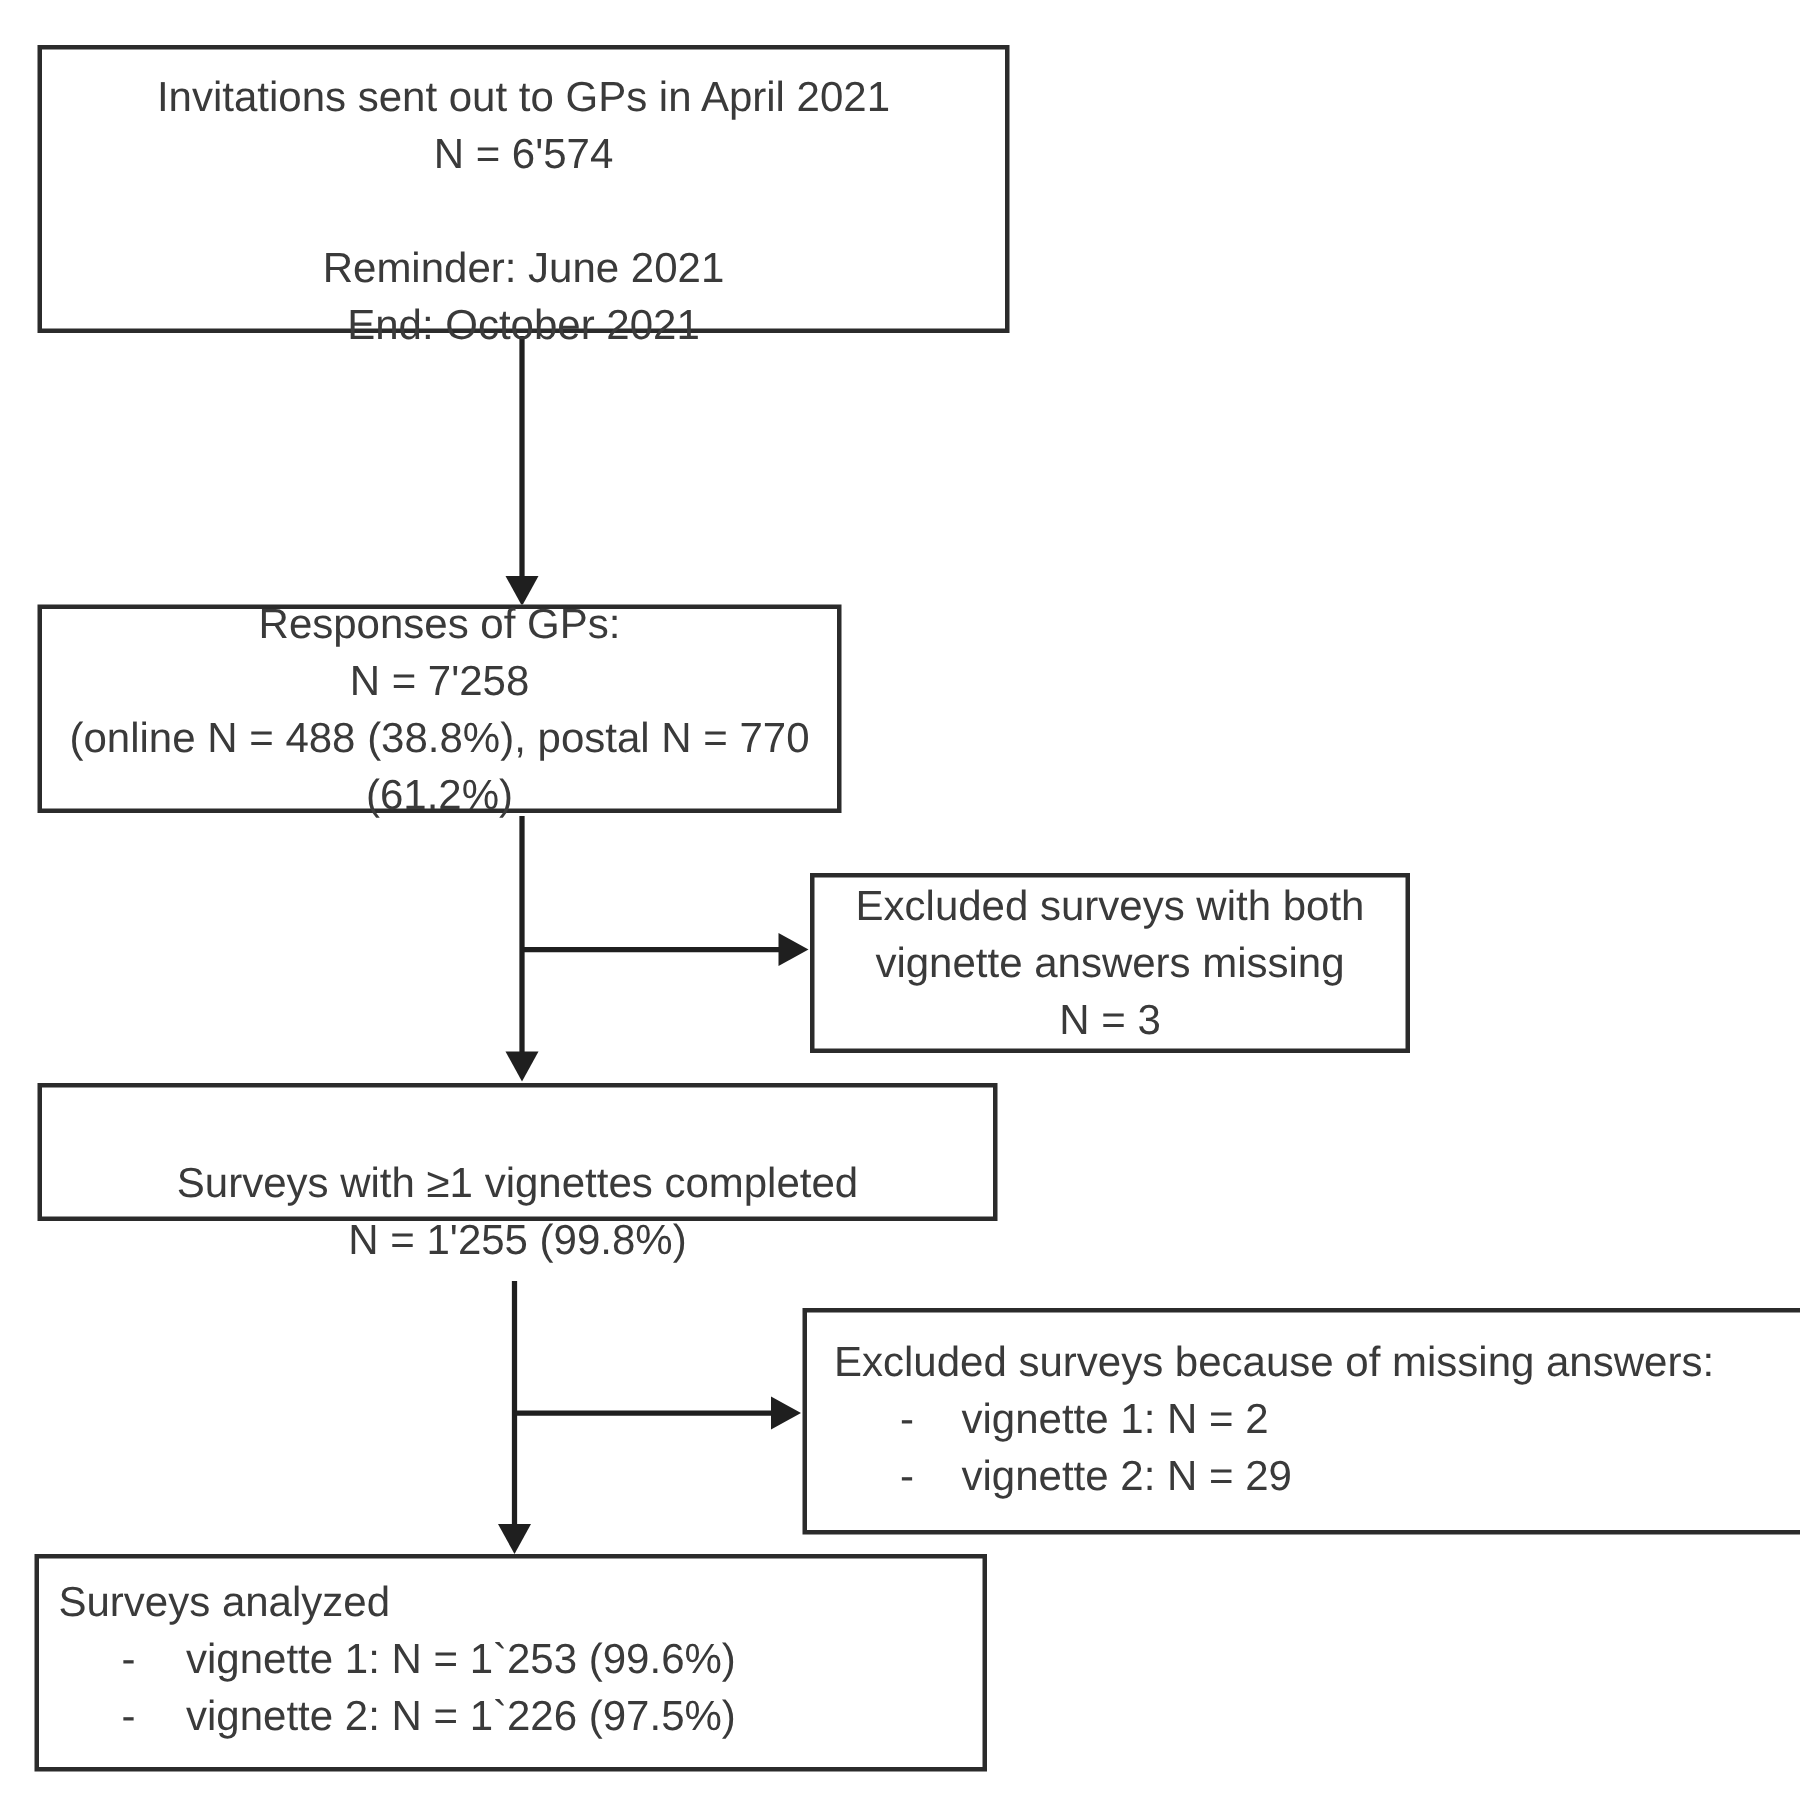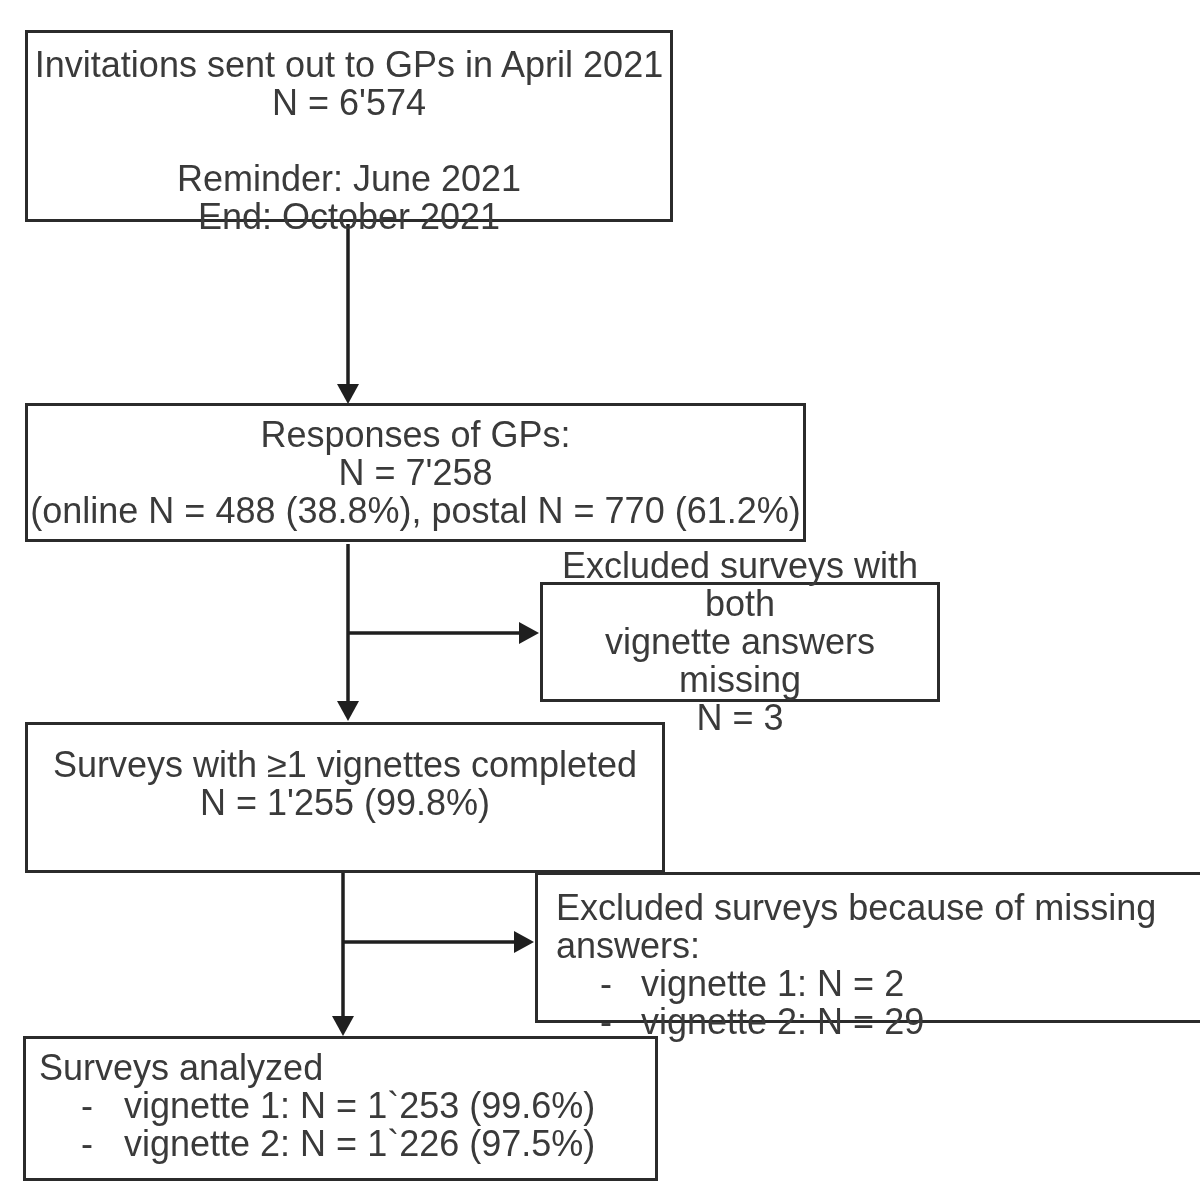--- a/index.html
+++ b/index.html
@@ -21,30 +21,30 @@
   .connectors {
     position: absolute;
     left: 0; top: 0;
     width: 1200px; height: 1200px;
   }
   .box {
     position: absolute;
     background: var(--bg);
     border: 3px solid var(--border);
     color: var(--text);
-    font-size: 36px;
+    font-size: 28px;
     line-height: 38px;
   }
   .center { text-align: center; }
   .vcenter { display: flex; flex-direction: column; justify-content: center; }
 
   #box-invitations      { left: 25px;  top: 30px;   width: 648px; height: 192px; padding-top: 13px; }
-  #box-responses        { left: 25px;  top: 403px;  width: 781px; height: 139px; }
+  #box-responses        { left: 25px;  top: 403px;  width: 536px; height: 139px; }
   #box-excluded-both    { left: 540px; top: 582px;  width: 400px; height: 120px; }
-  #box-completed        { left: 25px;  top: 722px;  width: 640px; height: 151px; padding-top: 21px; }
+  #box-completed        { left: 25px;  top: 722px;  width: 640px; height: 92px; padding-top: 45px; }
   #box-excluded-missing { left: 535px; top: 872px;  width: 686px; height: 151px; padding: 14px 8px 0 18px; }
   #box-analyzed         { left: 23px;  top: 1036px; width: 635px; height: 145px; padding: 10px 8px 0 13px; }
 
   .spacer-line { height: 38px; }
 
   .bullet-row { display: flex; }
   #box-excluded-missing .marker { margin-left: 44px; width: 41px; flex: 0 0 41px; }
   #box-analyzed .marker         { margin-left: 42px; width: 43px; flex: 0 0 43px; }
 </style>
 </head>

